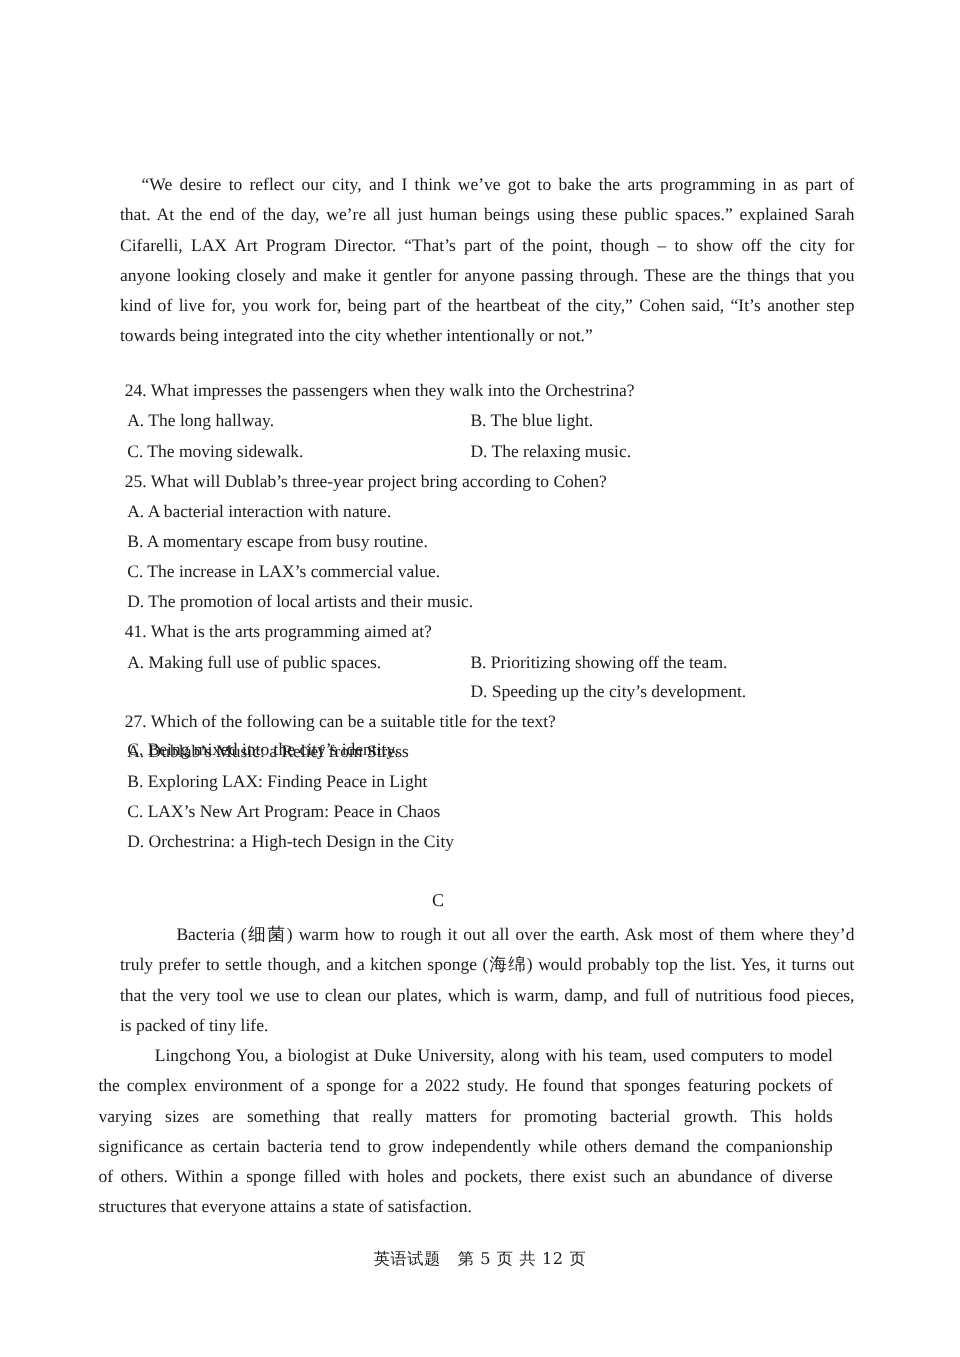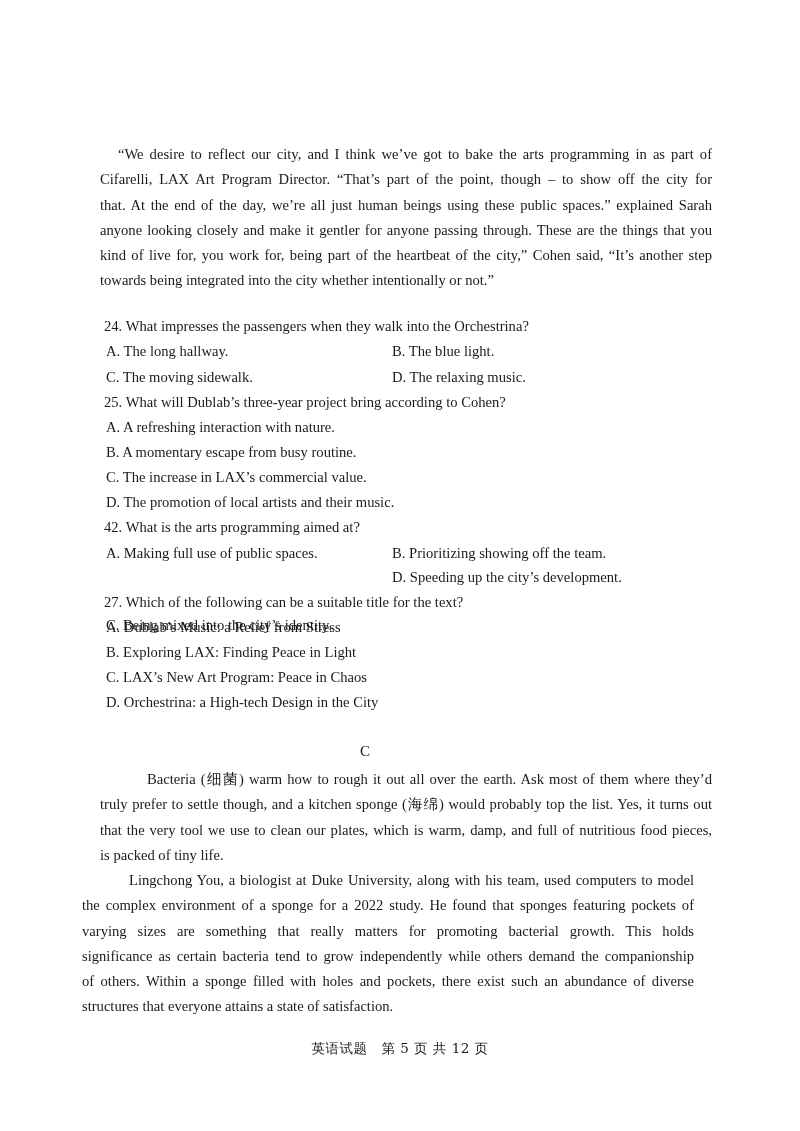--- a/index.html
+++ b/index.html
@@ -16,40 +16,40 @@
   .footer { position: absolute; left: 0; width: 800px; top: 1040px; text-align: center; font-size: 13.5px;
             font-family: "DejaVu Serif", serif; letter-spacing: 0.5px; }
 </style>
 </head>
 <body>
 
 <div class="page">
 
   <div class="para" style="top:142px;">
     <span class="line" style="padding-left: 0px; width: 594px; white-space: normal; height: 25.3px; overflow: hidden;">“We desire to reflect our city, and I think we’ve got to bake the arts programming in as part of</span>
+    <span class="line" style="margin-left: -18px; width: 612px; white-space: normal; height: 25.3px; overflow: hidden;">that. At the end of the day, we’re all just human beings using these public spaces.” explained Sarah</span>
     <span class="line" style="margin-left: -18px; width: 612px; white-space: normal; height: 25.3px; overflow: hidden;">Cifarelli, LAX Art Program Director. “That’s part of the point, though – to show off the city for</span>
-    <span class="line" style="margin-left: -18px; width: 612px; white-space: normal; height: 25.3px; overflow: hidden;">that. At the end of the day, we’re all just human beings using these public spaces.” explained Sarah</span>
     <span class="line" style="margin-left: -18px; width: 612px; white-space: normal; height: 25.3px; overflow: hidden;">anyone looking closely and make it gentler for anyone passing through. These are the things that you</span>
     <span class="line" style="margin-left: -18px; width: 612px; white-space: normal; height: 25.3px; overflow: hidden;">kind of live for, you work for, being part of the heartbeat of the city,” Cohen said, “It’s another step</span>
     <span class="line last" style="margin-left: -18px; width: 612px; white-space: normal; height: 25.3px; overflow: hidden;">towards being integrated into the city whether intentionally or not.”</span>
   </div>
 
   <p class="q" style="top:318px;">24.  What impresses the passengers when they walk into the Orchestrina?</p>
   <p class="opt" style="left:106px; top:343px;">A. The long hallway.</p>
   <p class="opt" style="left:392px; top:343px;">B. The blue light.</p>
   <p class="opt" style="left:106px; top:369px;">C. The moving sidewalk.</p>
   <p class="opt" style="left:392px; top:369px;">D. The relaxing music.</p>
 
   <p class="q" style="top:394px;">25. What will Dublab’s three-year project bring according to Cohen?</p>
-  <p class="opt" style="left:106px; top:419px;">A. A refreshing interaction with nature.</p>
+  <p class="opt" style="left:106px; top:419px;">A. A bacterial interaction with nature.</p>
   <p class="opt" style="left:106px; top:444px;">B. A momentary escape from busy routine.</p>
   <p class="opt" style="left:106px; top:469px;">C. The increase in LAX’s commercial value.</p>
   <p class="opt" style="left:106px; top:494px;">D. The promotion of local artists and their music.</p>
 
-  <p class="q" style="top:519px;">42. What is the arts programming aimed at?</p>
+  <p class="q" style="top:519px;">41. What is the arts programming aimed at?</p>
   <p class="opt" style="left:106px; top:545px;">A. Making full use of public spaces.</p>
   <p class="opt" style="left:392px; top:545px;">B. Prioritizing showing off the team.</p>
   <p class="opt" style="left:106px; top:569px;margin-top:48px;">C. Being mixed into the city’s identity.</p>
   <p class="opt" style="left:392px; top:569px;">D. Speeding up the city’s development.</p>
 
   <p class="q" style="top:594px;">27. Which of the following can be a suitable title for the text?</p>
   <p class="opt" style="left:106px; top:619px;">A. Dublab’s Music: a Relief from Stress</p>
   <p class="opt" style="left:106px; top:644px;">B. Exploring LAX: Finding Peace in Light</p>
   <p class="opt" style="left:106px; top:694px;">D. Orchestrina: a High-tech Design in the City</p>
   <p class="opt" style="left:106px; top:669px;">C. LAX’s New Art Program: Peace in Chaos</p>

